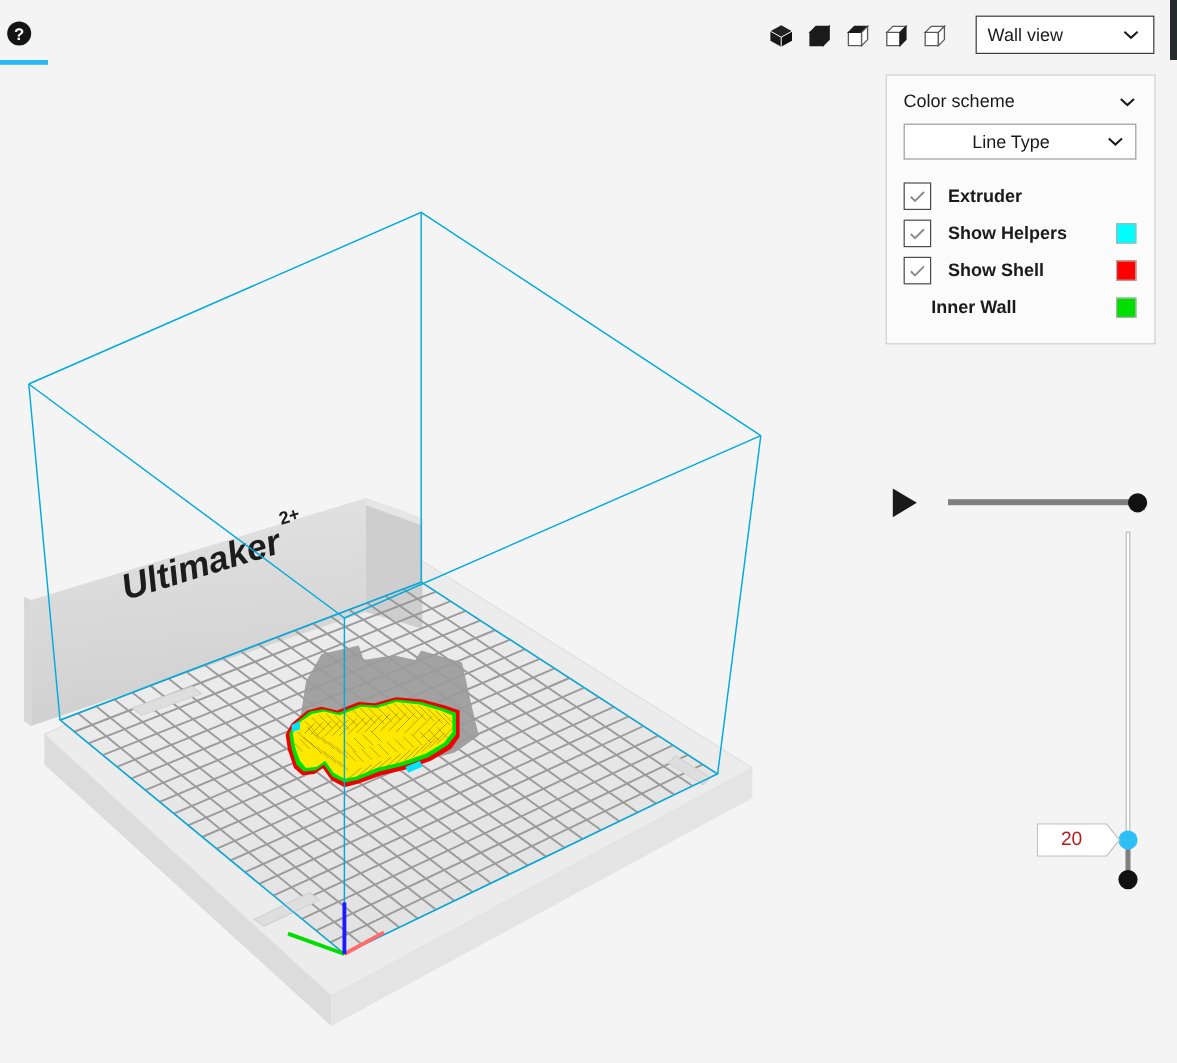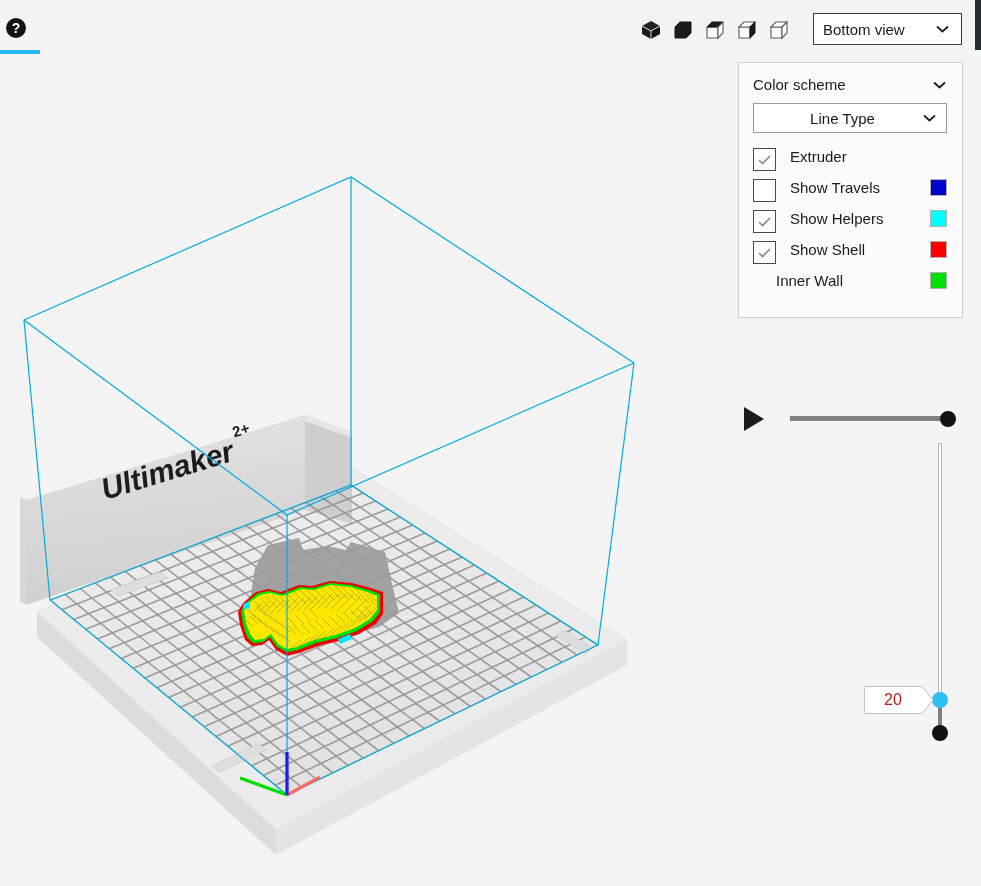--- a/index.html
+++ b/index.html
@@ -135,21 +135,22 @@
     flex: 1;
     padding-left: 8px;
     font-size: 15px;
     color: #1a1a1a;
   }
   #scheme-select .chev { margin-right: 10px; }
 
   .legend-row {
     height: 31px;
     display: flex;
-    align-items: flex-start;
+    align-items: center;
+    font-weight: bold;
   }
   .legend-check {
     width: 23px; height: 23px;
     border: 1px solid #4a4a4a;
     background: #ffffff;
     box-sizing: border-box;
     flex: 0 0 auto;
     display: flex;
     align-items: center;
     justify-content: center;
@@ -531,21 +532,21 @@
     <button class="view-mode-btn">
       <svg width="22" height="22" viewBox="0 0 22 22">
         <polygon points="3,8 14,8 14,19 3,19" fill="#ffffff" stroke="#5a5a5a" stroke-width="1.1"></polygon>
         <polygon points="3,8 8,3 19,3 14,8" fill="#ffffff" stroke="#5a5a5a" stroke-width="1.1"></polygon>
         <polygon points="14,8 19,3 19,14 14,19" fill="#ffffff" stroke="#5a5a5a" stroke-width="1.1"></polygon>
       </svg>
     </button>
   </div>
 
   <div id="view-select">
-    <span id="view-select-label">Bottom view</span>
+    <span id="view-select-label">Wall view</span>
     <svg class="chev" viewBox="0 0 13 8">
       <polyline points="1,1.5 6.5,6.5 12,1.5" fill="none" stroke="#1a1a1a" stroke-width="1.7"></polyline>
     </svg>
   </div>
 
   <div id="legend-panel">
 
     <div id="legend-header">
       <span id="legend-title">Color scheme</span>
       <svg class="chev" viewBox="0 0 13 8">
@@ -563,25 +564,20 @@
     <div class="legend-row">
       <span class="legend-check">
         <svg width="13" height="10" viewBox="0 0 13 10">
           <polyline points="1,5 4.5,8.5 12,1" fill="none" stroke="#8a8a8a" stroke-width="1.6"></polyline>
         </svg>
       </span>
       <span class="legend-label">Extruder</span>
       <span class="legend-swatch empty"></span>
     </div>
 
-    <div class="legend-row">
-      <span class="legend-check"></span>
-      <span class="legend-label">Show Travels</span>
-      <span class="legend-swatch" style="background: rgb(0, 0, 204);"></span>
-    </div>
 
     <div class="legend-row">
       <span class="legend-check">
         <svg width="13" height="10" viewBox="0 0 13 10">
           <polyline points="1,5 4.5,8.5 12,1" fill="none" stroke="#8a8a8a" stroke-width="1.6"></polyline>
         </svg>
       </span>
       <span class="legend-label">Show Helpers</span>
       <span class="legend-swatch" style="background: rgb(0, 255, 255);"></span>
     </div>

